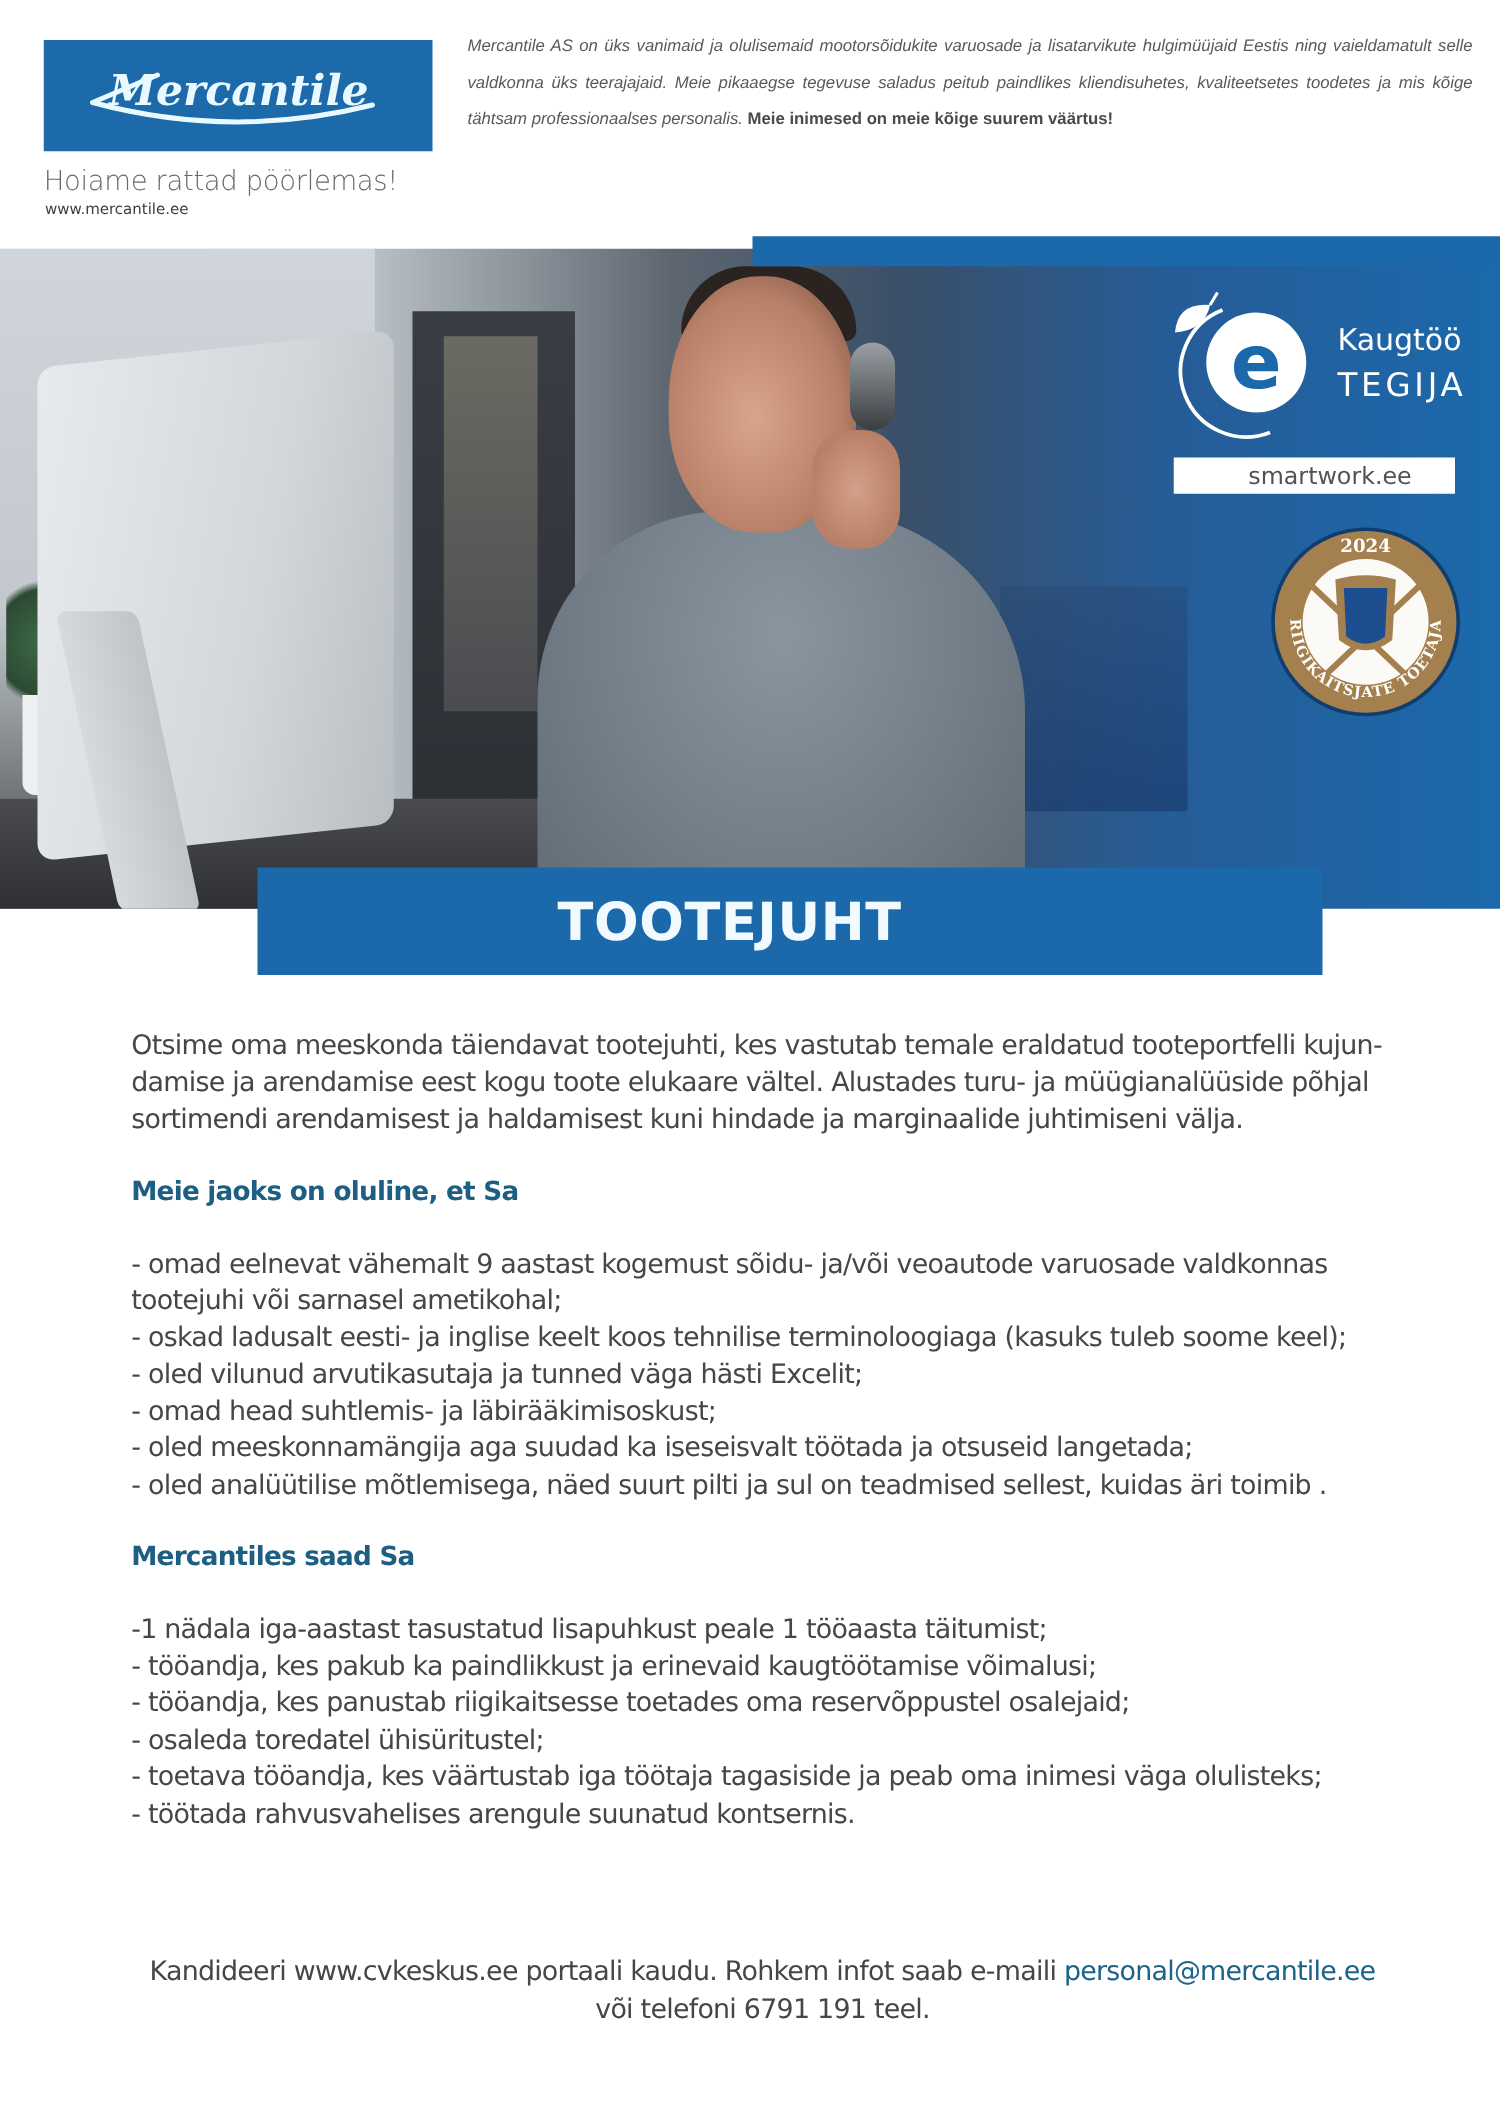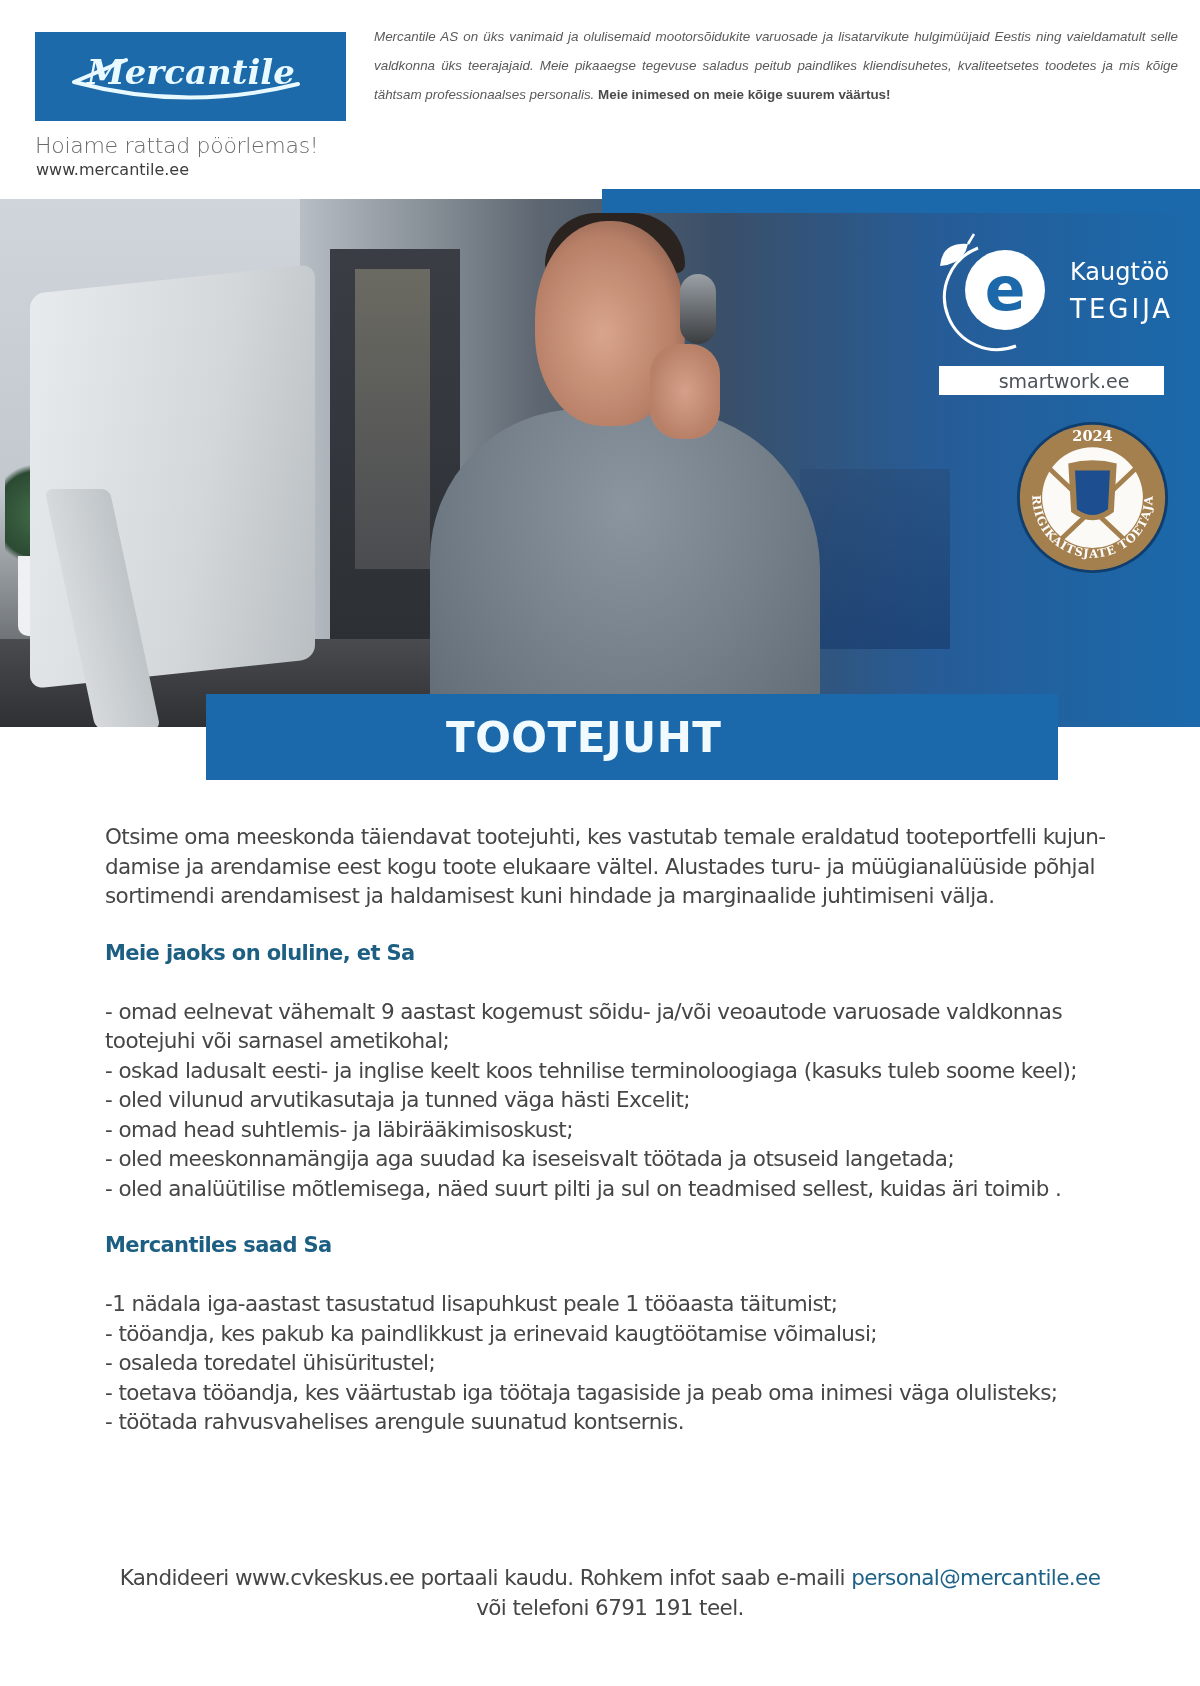--- a/index.html
+++ b/index.html
@@ -10,21 +10,21 @@
   .logo-box {
     position: absolute; left: 35px; top: 32px; width: 311px; height: 89px;
     background: #1d6aab; display: flex; align-items: center; justify-content: center;
   }
   .logo-box svg { width: 250px; height: 70px; }
   .slogan {
     position: absolute; left: 35px; top: 133px; font-size: 22px; color: #6a6a6a;
     font-family: "DejaVu Sans", sans-serif; font-weight: 300; letter-spacing: -0.3px;
   }
   .site-url {
-    position: absolute; left: 36px; top: 160px; font-size: 16px; color: #3d3d3d;
+    position: absolute; left: 36px; top: 160px; font-size: 12px; color: #3d3d3d;
     font-family: "DejaVu Sans", sans-serif;
   }
   .intro {
     position: absolute; left: 374px; top: 22px; width: 804px;
     font-size: 13.4px; line-height: 29px; font-style: italic; color: #5a5a5a;
     text-align: justify;
   }
   .intro b { font-style: normal; font-weight: bold; color: #4a4a4a; }
 
   
@@ -188,20 +188,21 @@
     <li>-  oled vilunud arvutikasutaja ja tunned väga hästi Excelit;</li>
     <li>-  omad head suhtlemis- ja läbirääkimisoskust;</li>
     <li>-  oled meeskonnamängija aga suudad ka iseseisvalt töötada ja otsuseid langetada;</li>
     <li>-  oled analüütilise mõtlemisega, näed suurt pilti ja sul on teadmised sellest, kuidas äri toimib .</li>
   </ul>
 
   <h2 class="section-heading">Mercantiles saad Sa</h2>
   <ul class="list">
     <li>-1 nädala iga-aastast tasustatud lisapuhkust peale 1 tööaasta täitumist;</li>
     <li>-  tööandja, kes pakub ka paindlikkust ja erinevaid kaugtöötamise võimalusi;</li>
+    <li>- tööandja, kes panustab riigikaitsesse toetades oma reservõppustel osalejaid;</li>
     <li>- osaleda toredatel ühisüritustel;</li>
     <li>-  toetava tööandja, kes väärtustab iga töötaja tagasiside ja peab oma inimesi väga olulisteks;</li>
     <li>- töötada rahvusvahelises arengule suunatud kontsernis.</li>
   </ul>
 </div>
 
 <div class="footer">
   <div>
     <span>Kandideeri www.cvkeskus.ee portaali kaudu. Rohkem infot saab e-maili </span><span class="email">personal@mercantile.ee</span>
   </div>

